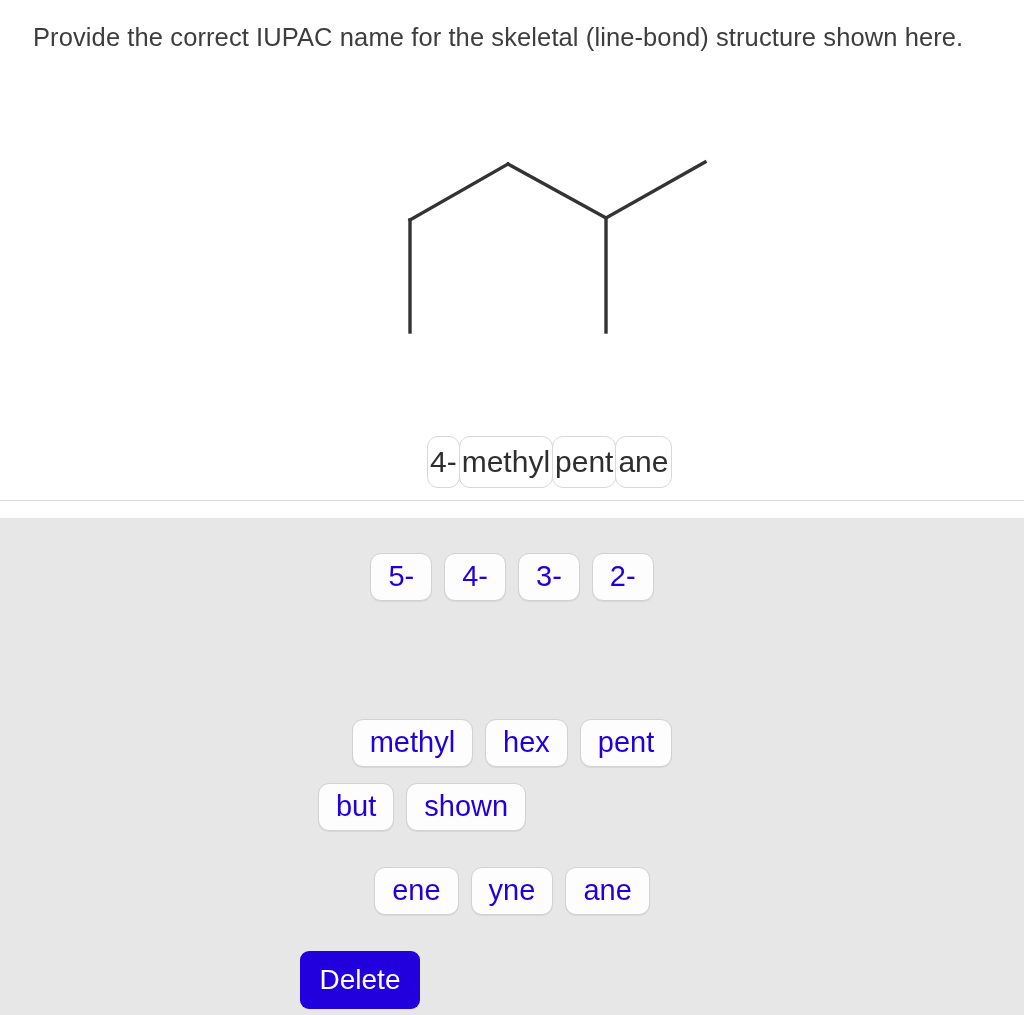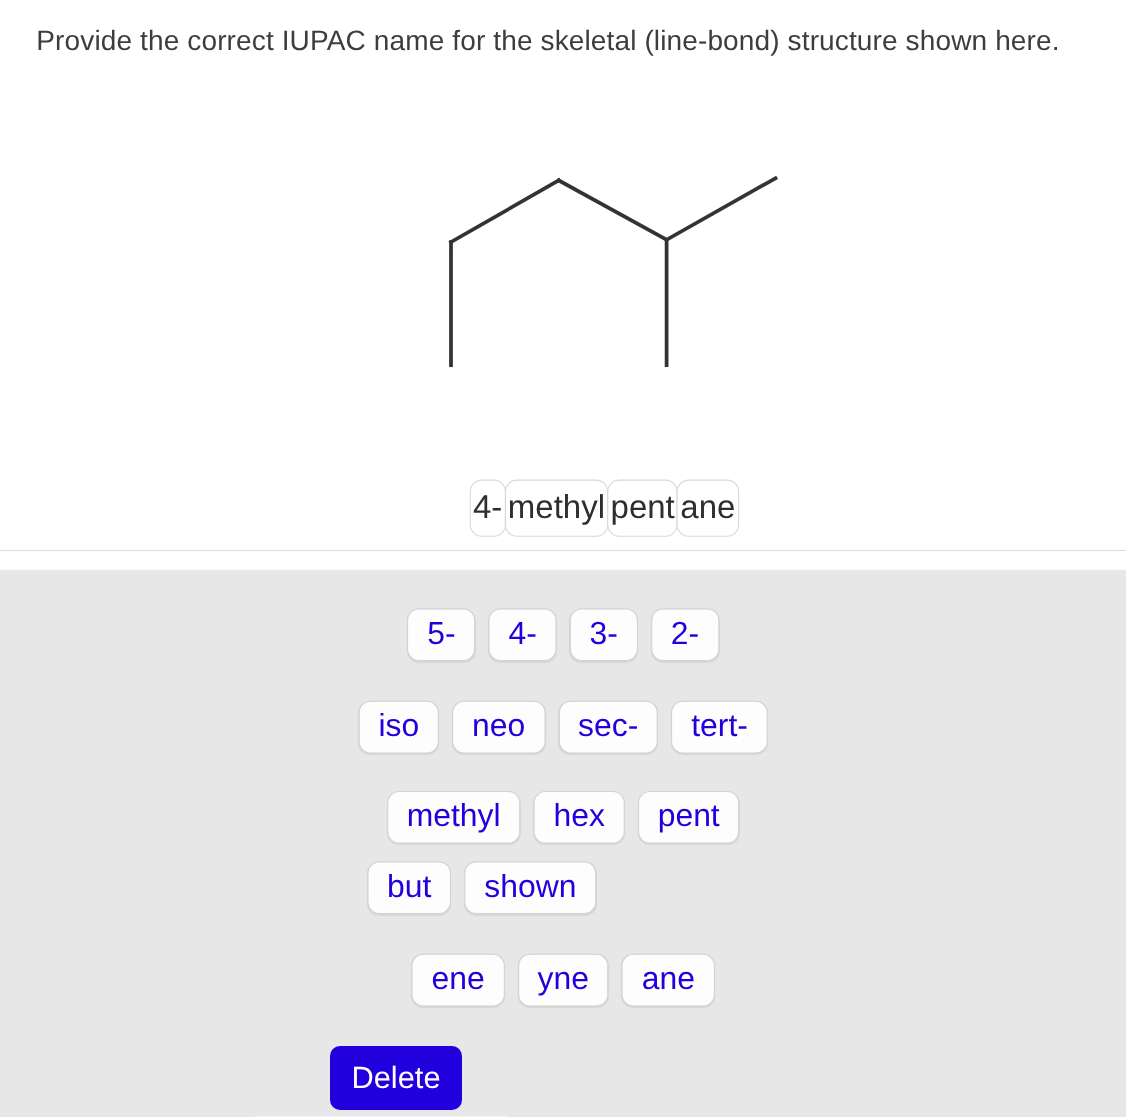--- a/index.html
+++ b/index.html
@@ -116,21 +116,21 @@
   }
   .key-row {
     display: flex;
     justify-content: center;
     align-items: center;
     gap: 12px;
   }
   #key-row-0 { position: absolute; left: 0; top: 35px;  width: 1024px; }
   #key-row-1 { position: absolute; left: 0; top: 119px; width: 1024px; }
   #key-row-2 { position: absolute; left: 0; top: 201px; width: 1024px; }
-  #key-row-3 { position: absolute; left: 0; top: 265px; width: 844px; padding-left: 16px; }
+  #key-row-3 { position: absolute; left: 0; top: 265px; width: 844px; }
   #key-row-4 { position: absolute; left: 0; top: 349px; width: 1024px; gap: 12px; }
 
   .key-button {
     height: 48px;
     box-sizing: border-box;
     padding: 0 17px;
     border: 1px solid #d2d2d2;
     border-radius: 11px;
     background: #fdfdfd;
     color: #2200dd;
@@ -196,26 +196,20 @@
 
 <div id="keypad-panel">
 
   <div class="key-row" id="key-row-0">
     <div class="key-button">5-</div>
     <div class="key-button">4-</div>
     <div class="key-button">3-</div>
     <div class="key-button">2-</div>
   </div>
 
-  <div class="key-row" id="key-row-1">
-    <div class="key-button">iso</div>
-    <div class="key-button">neo</div>
-    <div class="key-button">sec-</div>
-    <div class="key-button">tert-</div>
-  </div>
 
   <div class="key-row" id="key-row-2">
     <div class="key-button">methyl</div>
     <div class="key-button">hex</div>
     <div class="key-button">pent</div>
   </div>
 
   <div class="key-row" id="key-row-3">
     <div class="key-button">but</div>
     <div class="key-button">shown</div>

